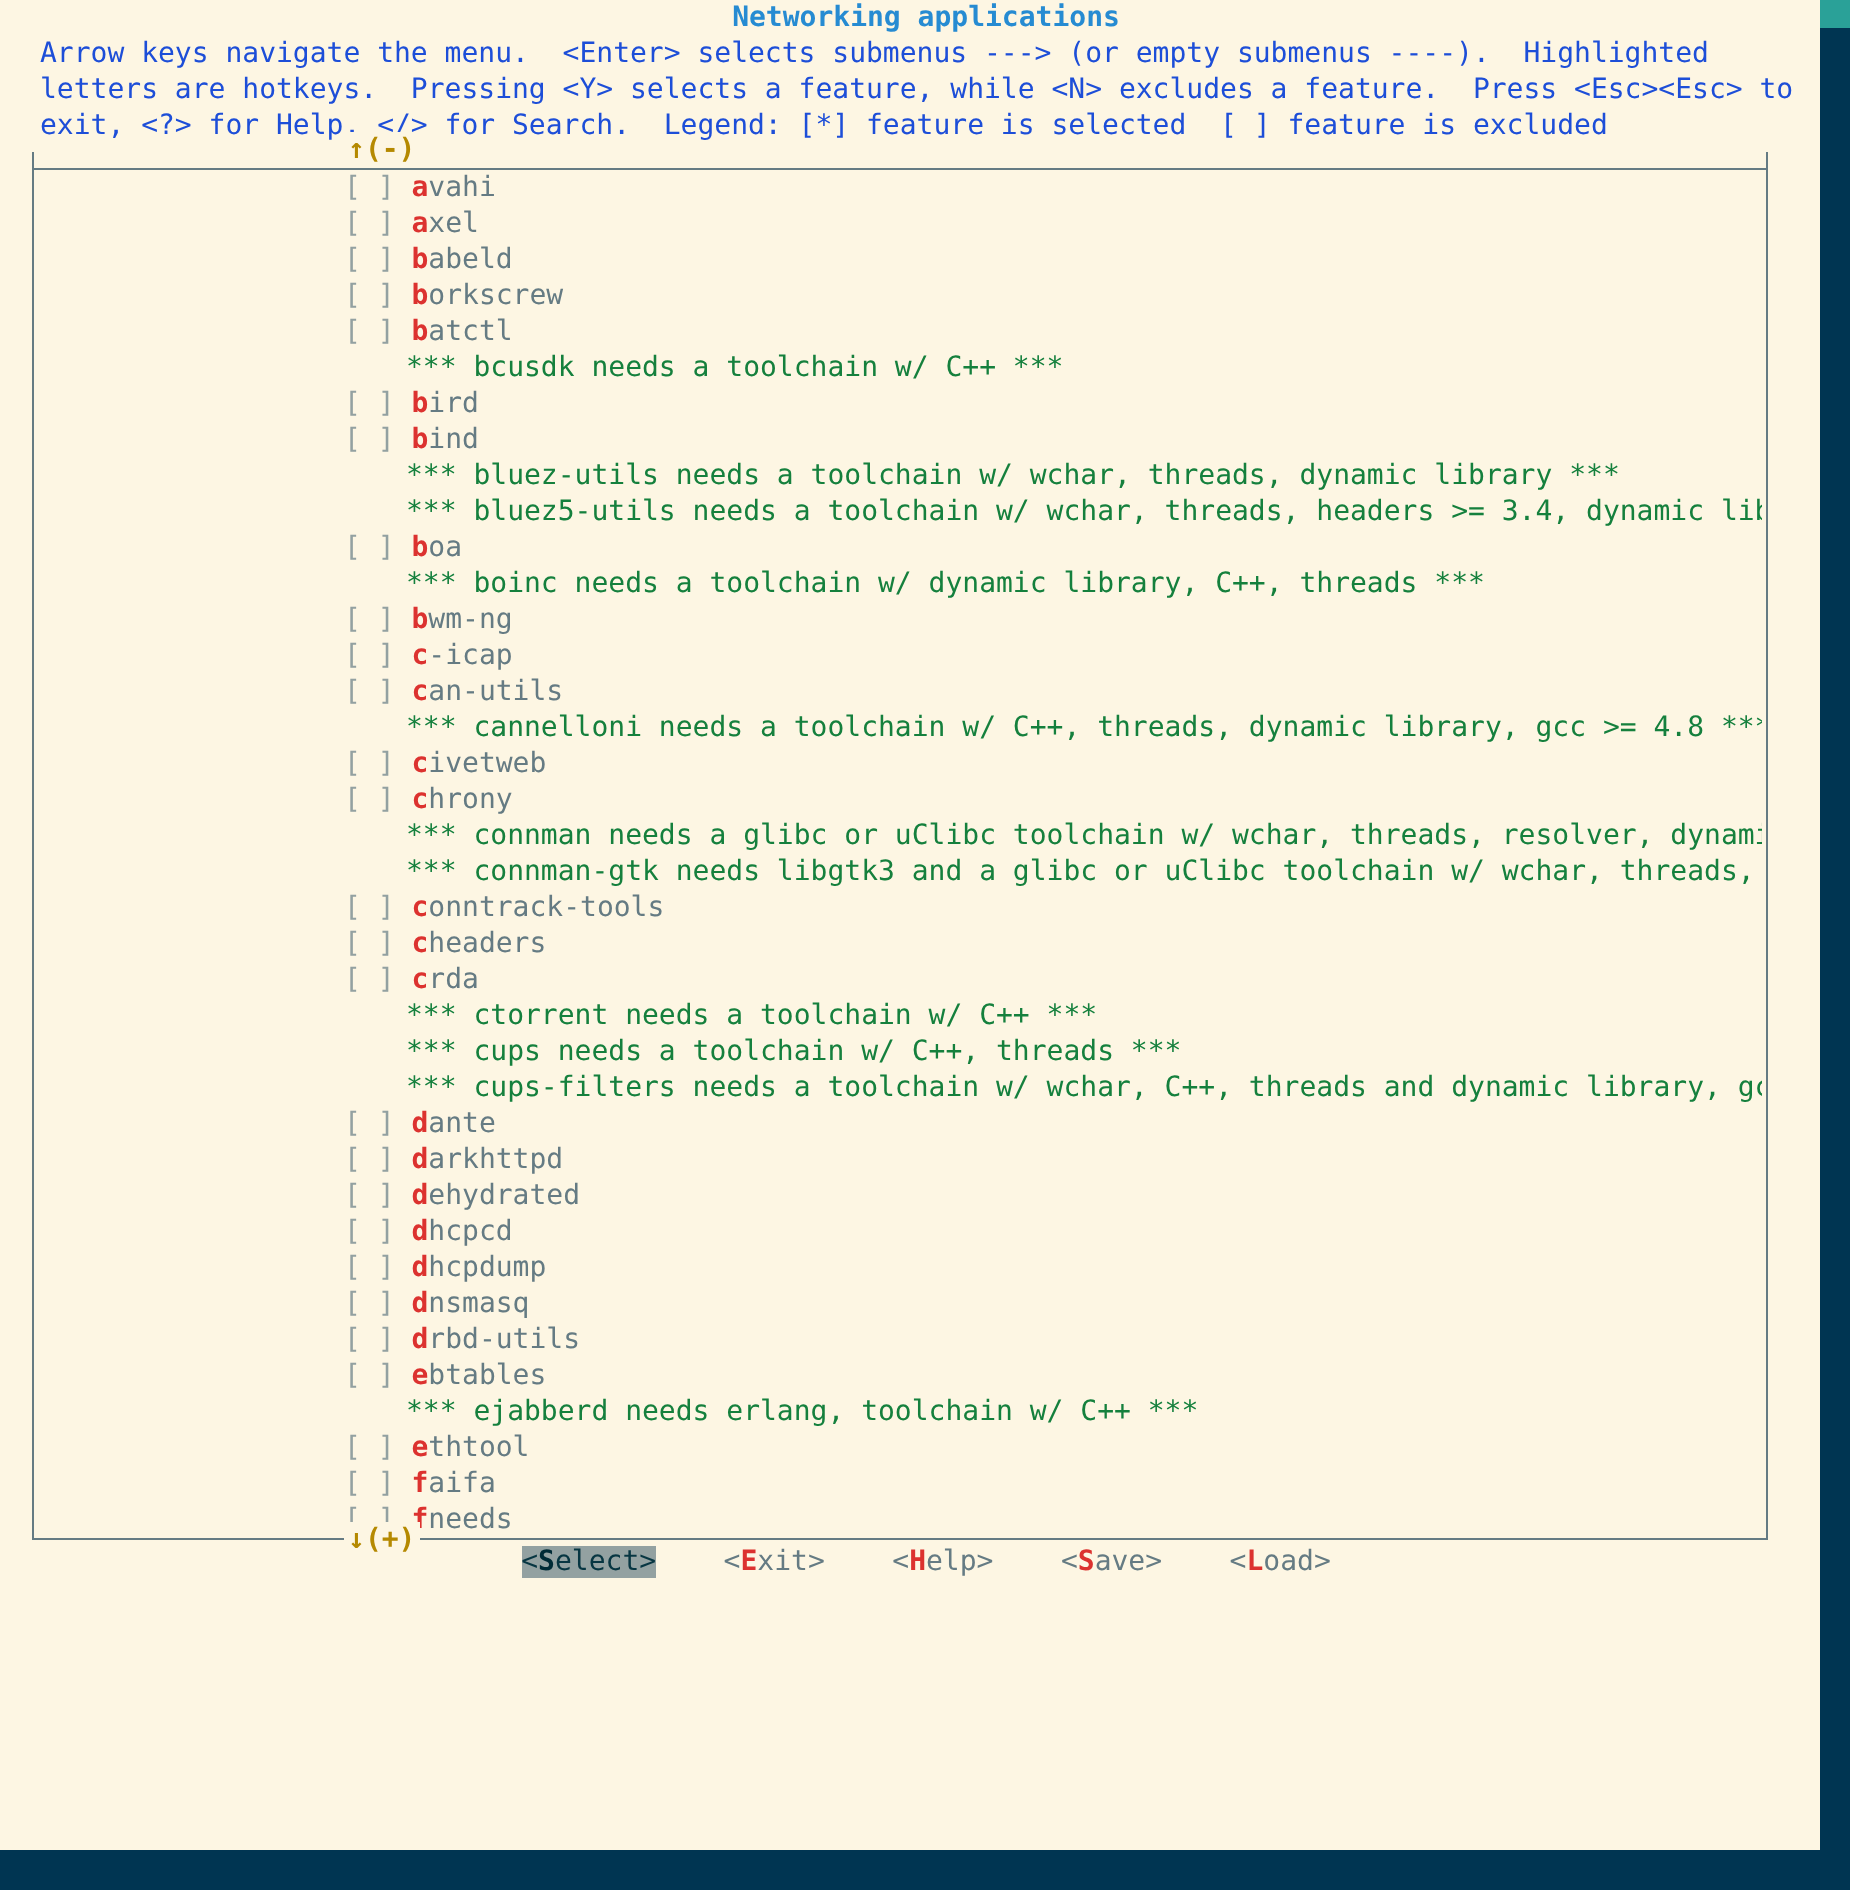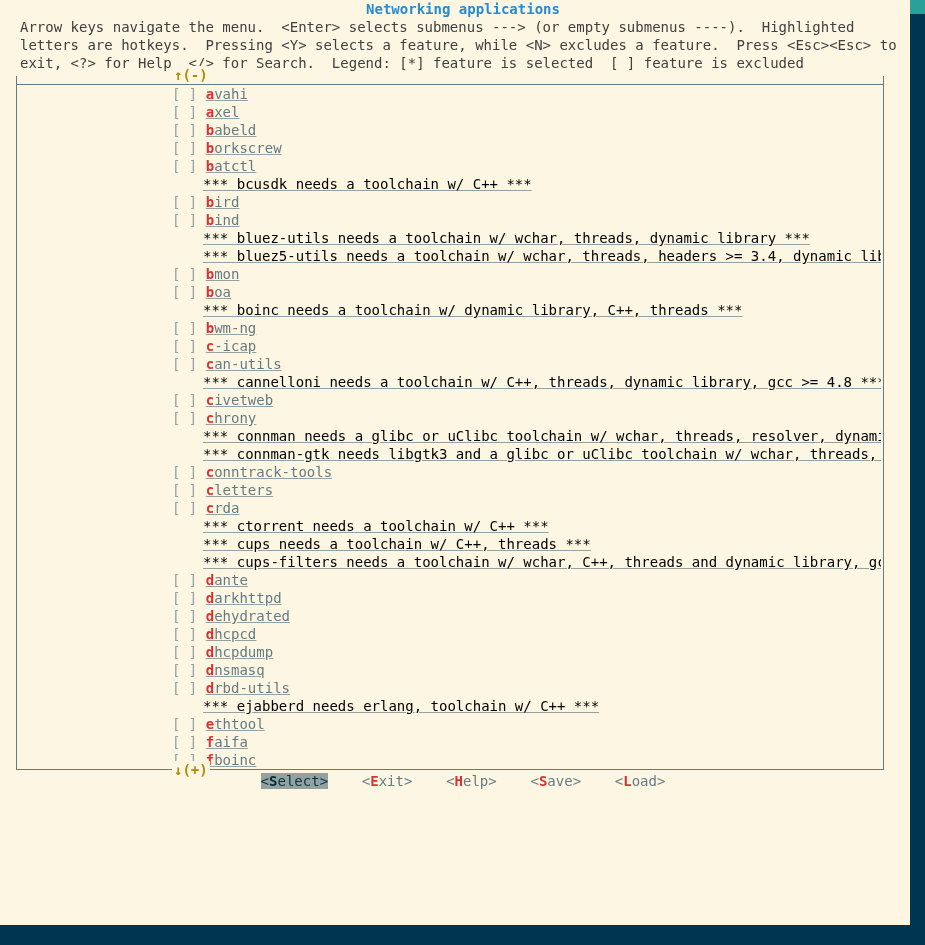--- a/index.html
+++ b/index.html
@@ -35,21 +35,21 @@
     width: 15px;
     height: 14px;
     background: #2aa198;
   }
   .title {
     text-align: center;
     color: #268bd2;
     font-weight: bold;
   }
   .instructions {
-    color: #404040;
+    color: #1d4ed8;
     white-space: pre-wrap;
   }
   .box-wrapper {
     position: relative;
     margin-top: 4px;
     margin-left: -4px; 
   }
   .box {
     border-left: 1px solid #657b83;
     border-right: 1px solid #657b83;
@@ -80,39 +80,38 @@
     background: #fdf6e3;
     z-index: 2;
     padding: 0 2px;
   }
   .scroll-ind.topind { top: -10px; }
   .scroll-ind.botind { bottom: -10px; }
   .rows {
     padding-left: 155px;
     padding-right: 2px;
     overflow: hidden;
-    text-decoration: underline;
   }
   .row {
     white-space: pre;
     height: 18px;
     overflow: hidden;
   }
   .check {
     display: inline-block;
   }
   .hotkey {
     color: #dc322f;
     font-weight: bold;
   }
   .rest {
     color: #657b83;
   }
   .note {
-    color: #000000;
+    color: #15803d;
     white-space: pre;
     padding-left: 31px;
     overflow: hidden;
   }
   .row.sel .check,
   .row.sel .hotkey,
   .row.sel .rest {
     background: #93a1a1;
     color: #fdf6e3;
   }
@@ -150,48 +149,48 @@
             <div class="row"><span class="check">[ ] </span><span class="hotkey">a</span><span class="rest">vahi</span></div>
             <div class="row"><span class="check">[ ] </span><span class="hotkey">a</span><span class="rest">xel</span></div>
             <div class="row"><span class="check">[ ] </span><span class="hotkey">b</span><span class="rest">abeld</span></div>
             <div class="row"><span class="check">[ ] </span><span class="hotkey">b</span><span class="rest">orkscrew</span></div>
             <div class="row"><span class="check">[ ] </span><span class="hotkey">b</span><span class="rest">atctl</span></div>
             <div class="row"><span class="note">*** bcusdk needs a toolchain w/ C++ ***</span></div>
             <div class="row"><span class="check">[ ] </span><span class="hotkey">b</span><span class="rest">ird</span></div>
             <div class="row"><span class="check">[ ] </span><span class="hotkey">b</span><span class="rest">ind</span></div>
             <div class="row"><span class="note">*** bluez-utils needs a toolchain w/ wchar, threads, dynamic library ***</span></div>
             <div class="row"><span class="note">*** bluez5-utils needs a toolchain w/ wchar, threads, headers &gt;= 3.4, dynamic library</span></div>
-            <div class="row"><span class="check">[ ] </span><span class="hotkey">b</span><span class="rest">mon</span></div>
             <div class="row"><span class="check">[ ] </span><span class="hotkey">b</span><span class="rest">oa</span></div>
             <div class="row"><span class="note">*** boinc needs a toolchain w/ dynamic library, C++, threads ***</span></div>
             <div class="row"><span class="check">[ ] </span><span class="hotkey">b</span><span class="rest">wm-ng</span></div>
             <div class="row"><span class="check">[ ] </span><span class="hotkey">c</span><span class="rest">-icap</span></div>
             <div class="row"><span class="check">[ ] </span><span class="hotkey">c</span><span class="rest">an-utils</span></div>
             <div class="row"><span class="note">*** cannelloni needs a toolchain w/ C++, threads, dynamic library, gcc &gt;= 4.8 ***</span></div>
             <div class="row"><span class="check">[ ] </span><span class="hotkey">c</span><span class="rest">ivetweb</span></div>
             <div class="row"><span class="check">[ ] </span><span class="hotkey">c</span><span class="rest">hrony</span></div>
             <div class="row"><span class="note">*** connman needs a glibc or uClibc toolchain w/ wchar, threads, resolver, dynamic li</span></div>
             <div class="row"><span class="note">*** connman-gtk needs libgtk3 and a glibc or uClibc toolchain w/ wchar, threads, reso</span></div>
             <div class="row"><span class="check">[ ] </span><span class="hotkey">c</span><span class="rest">onntrack-tools</span></div>
-            <div class="row"><span class="check">[ ] </span><span class="hotkey">c</span><span class="rest">letters</span></div>
+            <div class="row"><span class="check">[ ] </span><span class="hotkey">c</span><span class="rest">headers</span></div>
             <div class="row"><span class="check">[ ] </span><span class="hotkey">c</span><span class="rest">rda</span></div>
             <div class="row"><span class="note">*** ctorrent needs a toolchain w/ C++ ***</span></div>
             <div class="row"><span class="note">*** cups needs a toolchain w/ C++, threads ***</span></div>
             <div class="row"><span class="note">*** cups-filters needs a toolchain w/ wchar, C++, threads and dynamic library, gcc &gt;=</span></div>
             <div class="row"><span class="check">[ ] </span><span class="hotkey">d</span><span class="rest">ante</span></div>
             <div class="row"><span class="check">[ ] </span><span class="hotkey">d</span><span class="rest">arkhttpd</span></div>
             <div class="row"><span class="check">[ ] </span><span class="hotkey">d</span><span class="rest">ehydrated</span></div>
             <div class="row"><span class="check">[ ] </span><span class="hotkey">d</span><span class="rest">hcpcd</span></div>
             <div class="row"><span class="check">[ ] </span><span class="hotkey">d</span><span class="rest">hcpdump</span></div>
             <div class="row"><span class="check">[ ] </span><span class="hotkey">d</span><span class="rest">nsmasq</span></div>
             <div class="row"><span class="check">[ ] </span><span class="hotkey">d</span><span class="rest">rbd-utils</span></div>
+            <div class="row"><span class="check">[ ] </span><span class="hotkey">e</span><span class="rest">btables</span></div>
             <div class="row"><span class="note">*** ejabberd needs erlang, toolchain w/ C++ ***</span></div>
             <div class="row"><span class="check">[ ] </span><span class="hotkey">e</span><span class="rest">thtool</span></div>
             <div class="row"><span class="check">[ ] </span><span class="hotkey">f</span><span class="rest">aifa</span></div>
-            <div class="row"><span class="check">[ ] </span><span class="hotkey">f</span><span class="rest">boinc</span></div>
+            <div class="row"><span class="check">[ ] </span><span class="hotkey">f</span><span class="rest">needs</span></div>
           </div>
         <div class="scroll-ind botind"><span>↓</span><span>(+)</span></div>
       </div>
     </div>
 
     <div class="buttons" id="buttons"><span class="btn selbtn"><span class="lt">&lt;</span><span class="hot">S</span><span class="rest2">elect</span><span class="gt">&gt;</span></span><span class="gap">    </span><span class="btn"><span class="lt">&lt;</span><span class="hot">E</span><span class="rest2">xit</span><span class="gt">&gt;</span></span><span class="gap">    </span><span class="btn"><span class="lt">&lt;</span><span class="hot">H</span><span class="rest2">elp</span><span class="gt">&gt;</span></span><span class="gap">    </span><span class="btn"><span class="lt">&lt;</span><span class="hot">S</span><span class="rest2">ave</span><span class="gt">&gt;</span></span><span class="gap">    </span><span class="btn"><span class="lt">&lt;</span><span class="hot">L</span><span class="rest2">oad</span><span class="gt">&gt;</span></span></div>
   </div>
 </div>
 
 </body></html>

